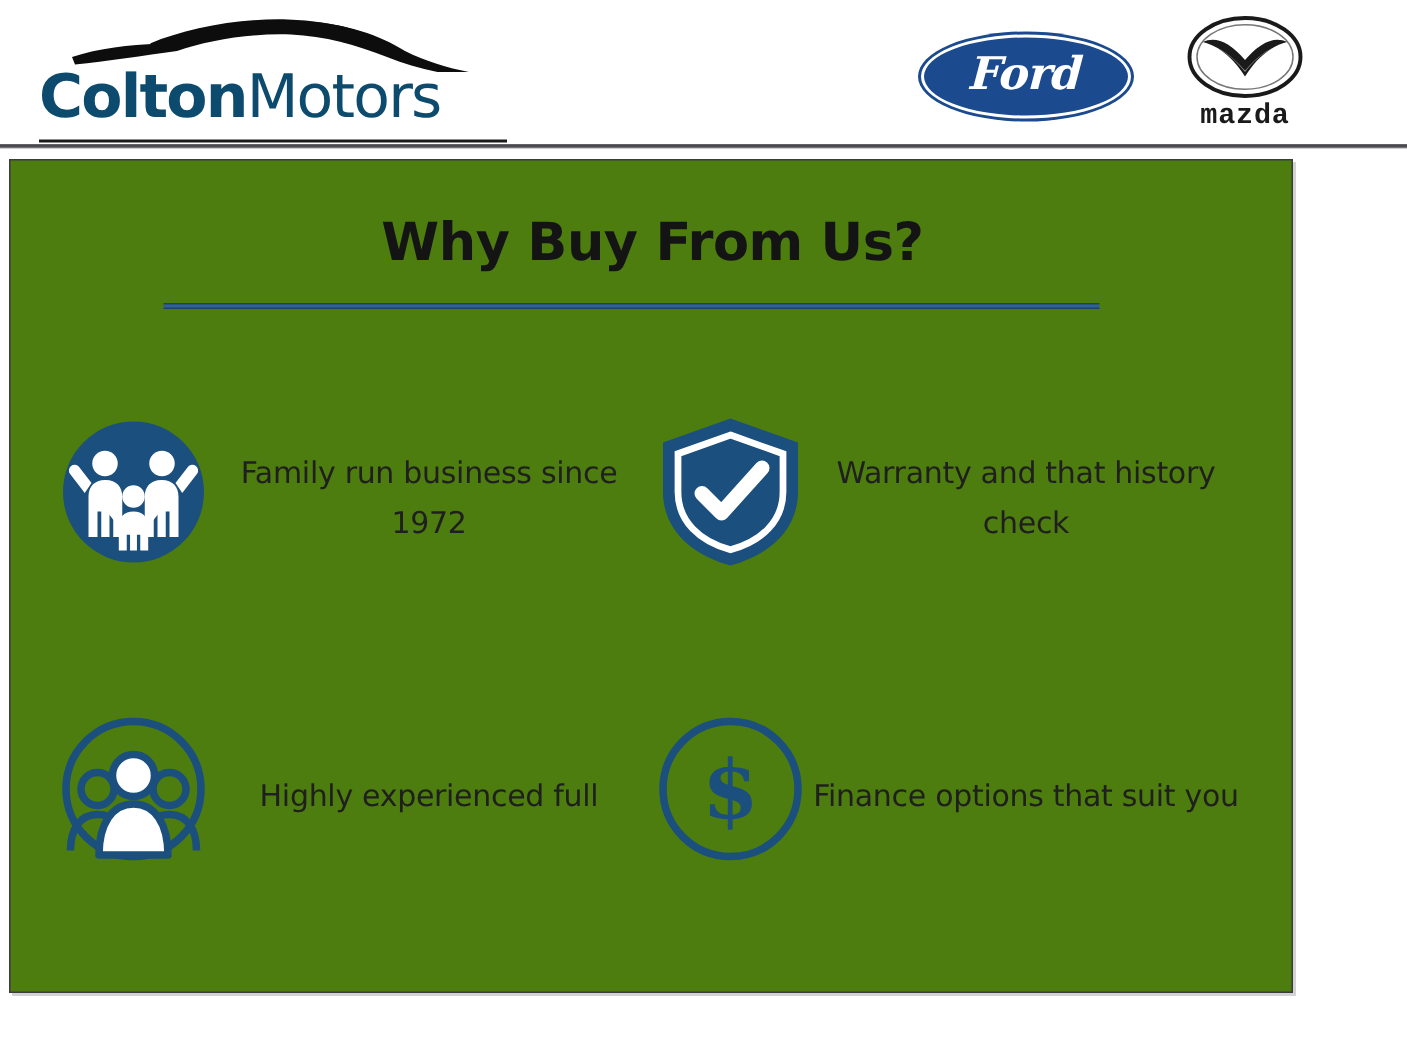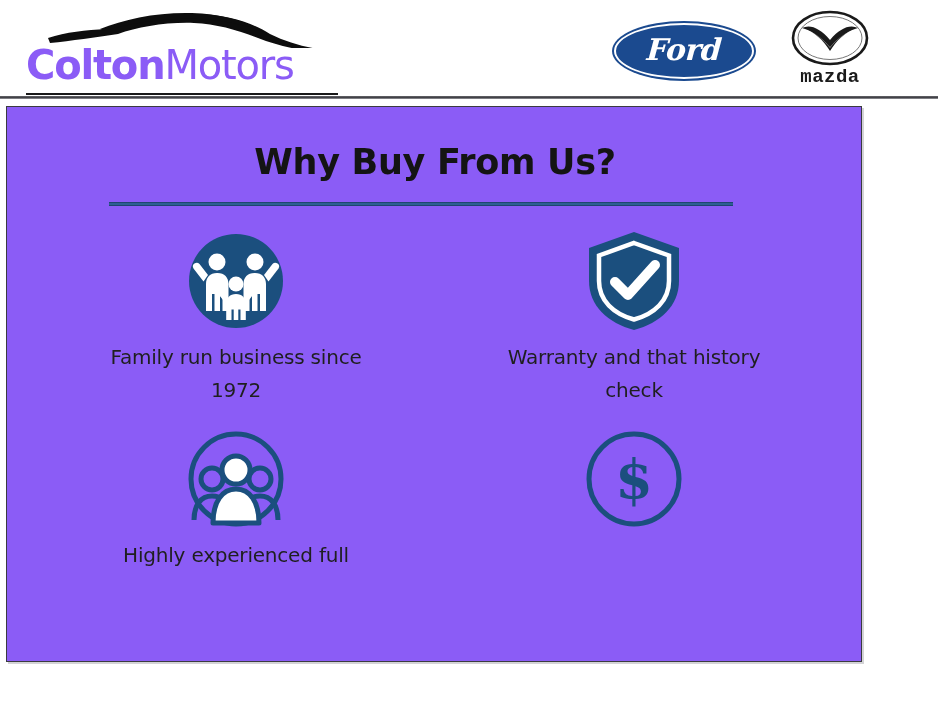--- a/index.html
+++ b/index.html
@@ -56,21 +56,21 @@
     height: 38px;
   }
   .colton-word {
     position: absolute;
     left: 0;
     top: 32px;
     width: 320px;
     font-size: 40px;
     line-height: 46px;
     letter-spacing: -1.2px;
-    color: #8b5cf6;
+    color: #0c4a6e;
     white-space: nowrap;
     font-family: "DejaVu Sans", sans-serif;
   }
   .colton-word .w1 { font-weight: 700; }
   .colton-word .w2 { font-weight: 400; }
   .colton-underline {
     position: absolute;
     left: 0;
     top: 83px;
     width: 312px;
@@ -136,21 +136,21 @@
     color: #1a1a1a;
   }
 
   
   .content-card {
     position: absolute;
     left: 6px;
     top: 106px;
     width: 856px;
     height: 556px;
-    background: #8b5cf6;
+    background: #4d7c0f;
     border: 1px solid #3b3b40;
     box-shadow: 2px 2px 0 0 #d3d3d6;
     box-sizing: border-box;
   }
 
   .card-title {
     position: absolute;
     left: 0;
     top: 35px;
     width: 856px;
@@ -176,21 +176,21 @@
     position: absolute;
     left: 30px;
     top: 122px;
     width: 796px;
     display: grid;
     grid-template-columns: 1fr 1fr;
     grid-template-rows: 198px 198px;
   }
   .feature {
     display: flex;
-    flex-direction: column;
+    flex-direction: row;
     align-items: center;
     justify-content: flex-start;
   }
   .feature-icon {
     width: 104px;
     height: 104px;
     display: flex;
     align-items: center;
     justify-content: center;
   }
@@ -300,18 +300,19 @@
         <div class="feature-label">Highly experienced full</div>
       </div>
 
       <div class="feature">
         <div class="feature-icon">
           <svg width="100" height="100" viewBox="0 0 100 100">
             <circle cx="50" cy="50" r="45" fill="none" stroke="#1b4f7e" stroke-width="5"></circle>
             <text x="50" y="50" text-anchor="middle" dominant-baseline="central" font-family="DejaVu Serif, serif" font-weight="700" font-size="54" fill="#1b4f7e">$</text>
           </svg>
         </div>
+        <div class="feature-label">Finance options that suit you</div>
       </div>
 
     </div>
   </div>
 
 </div>
 
 </body></html>

